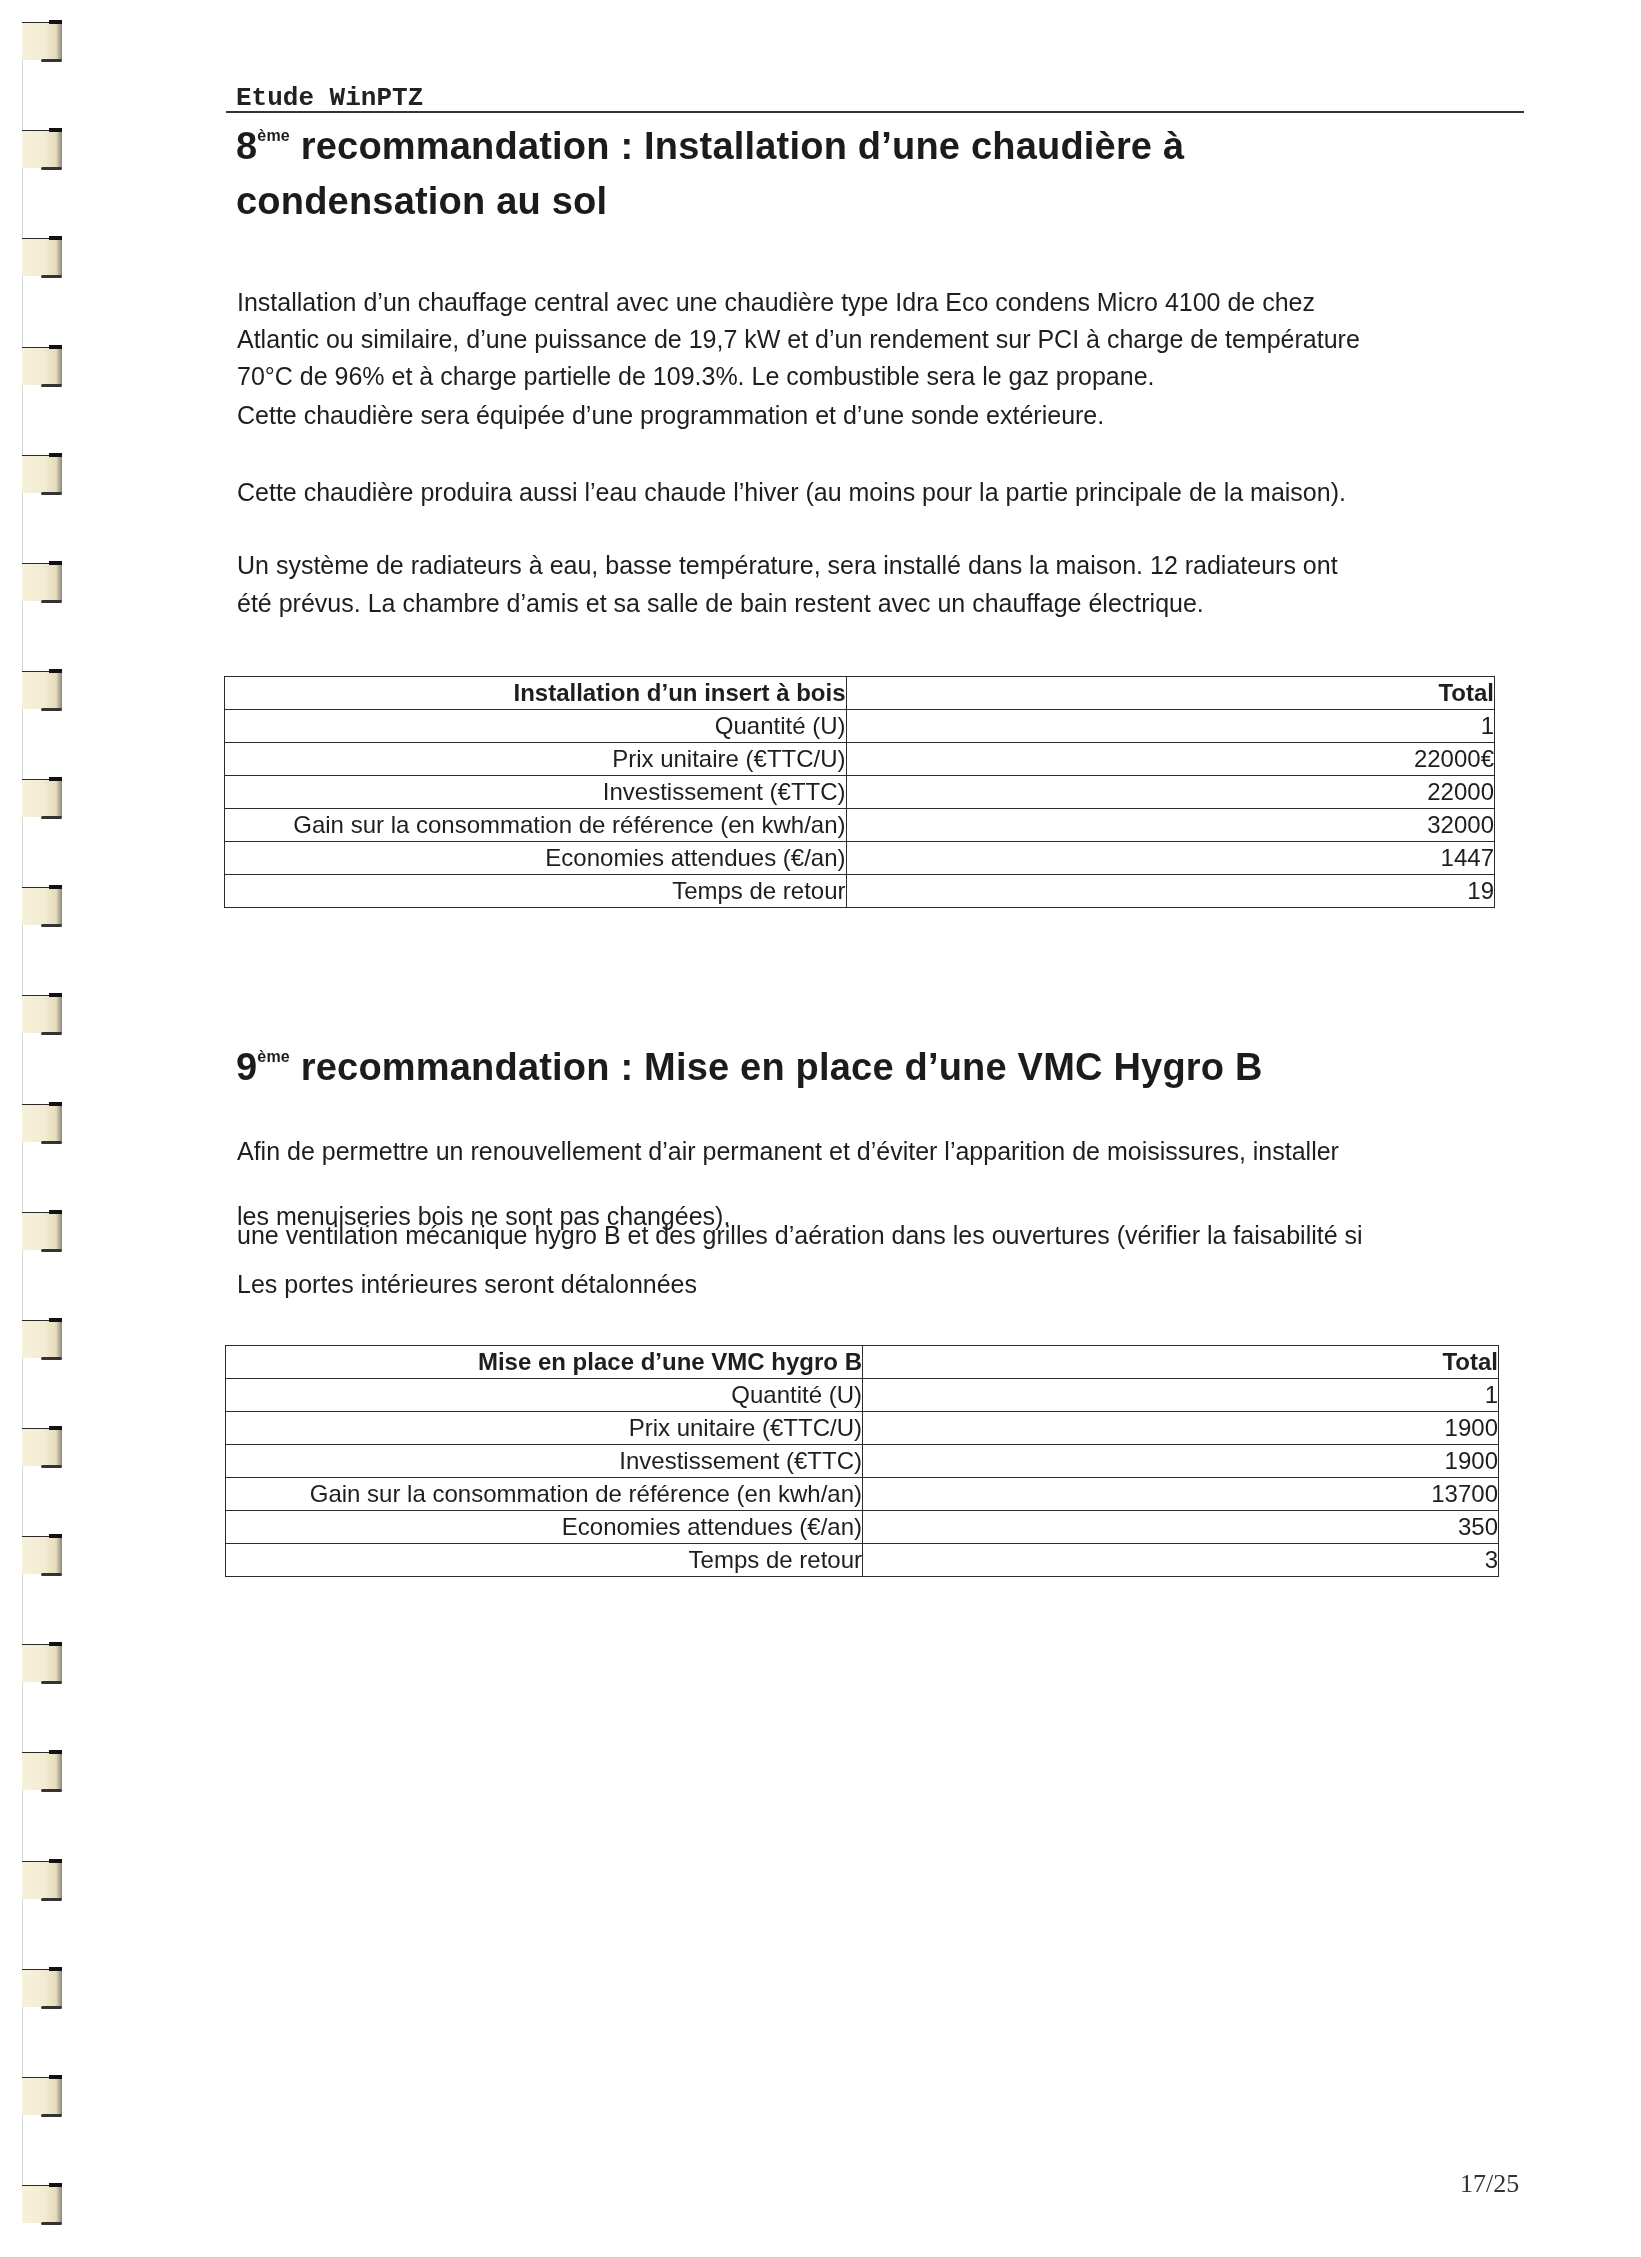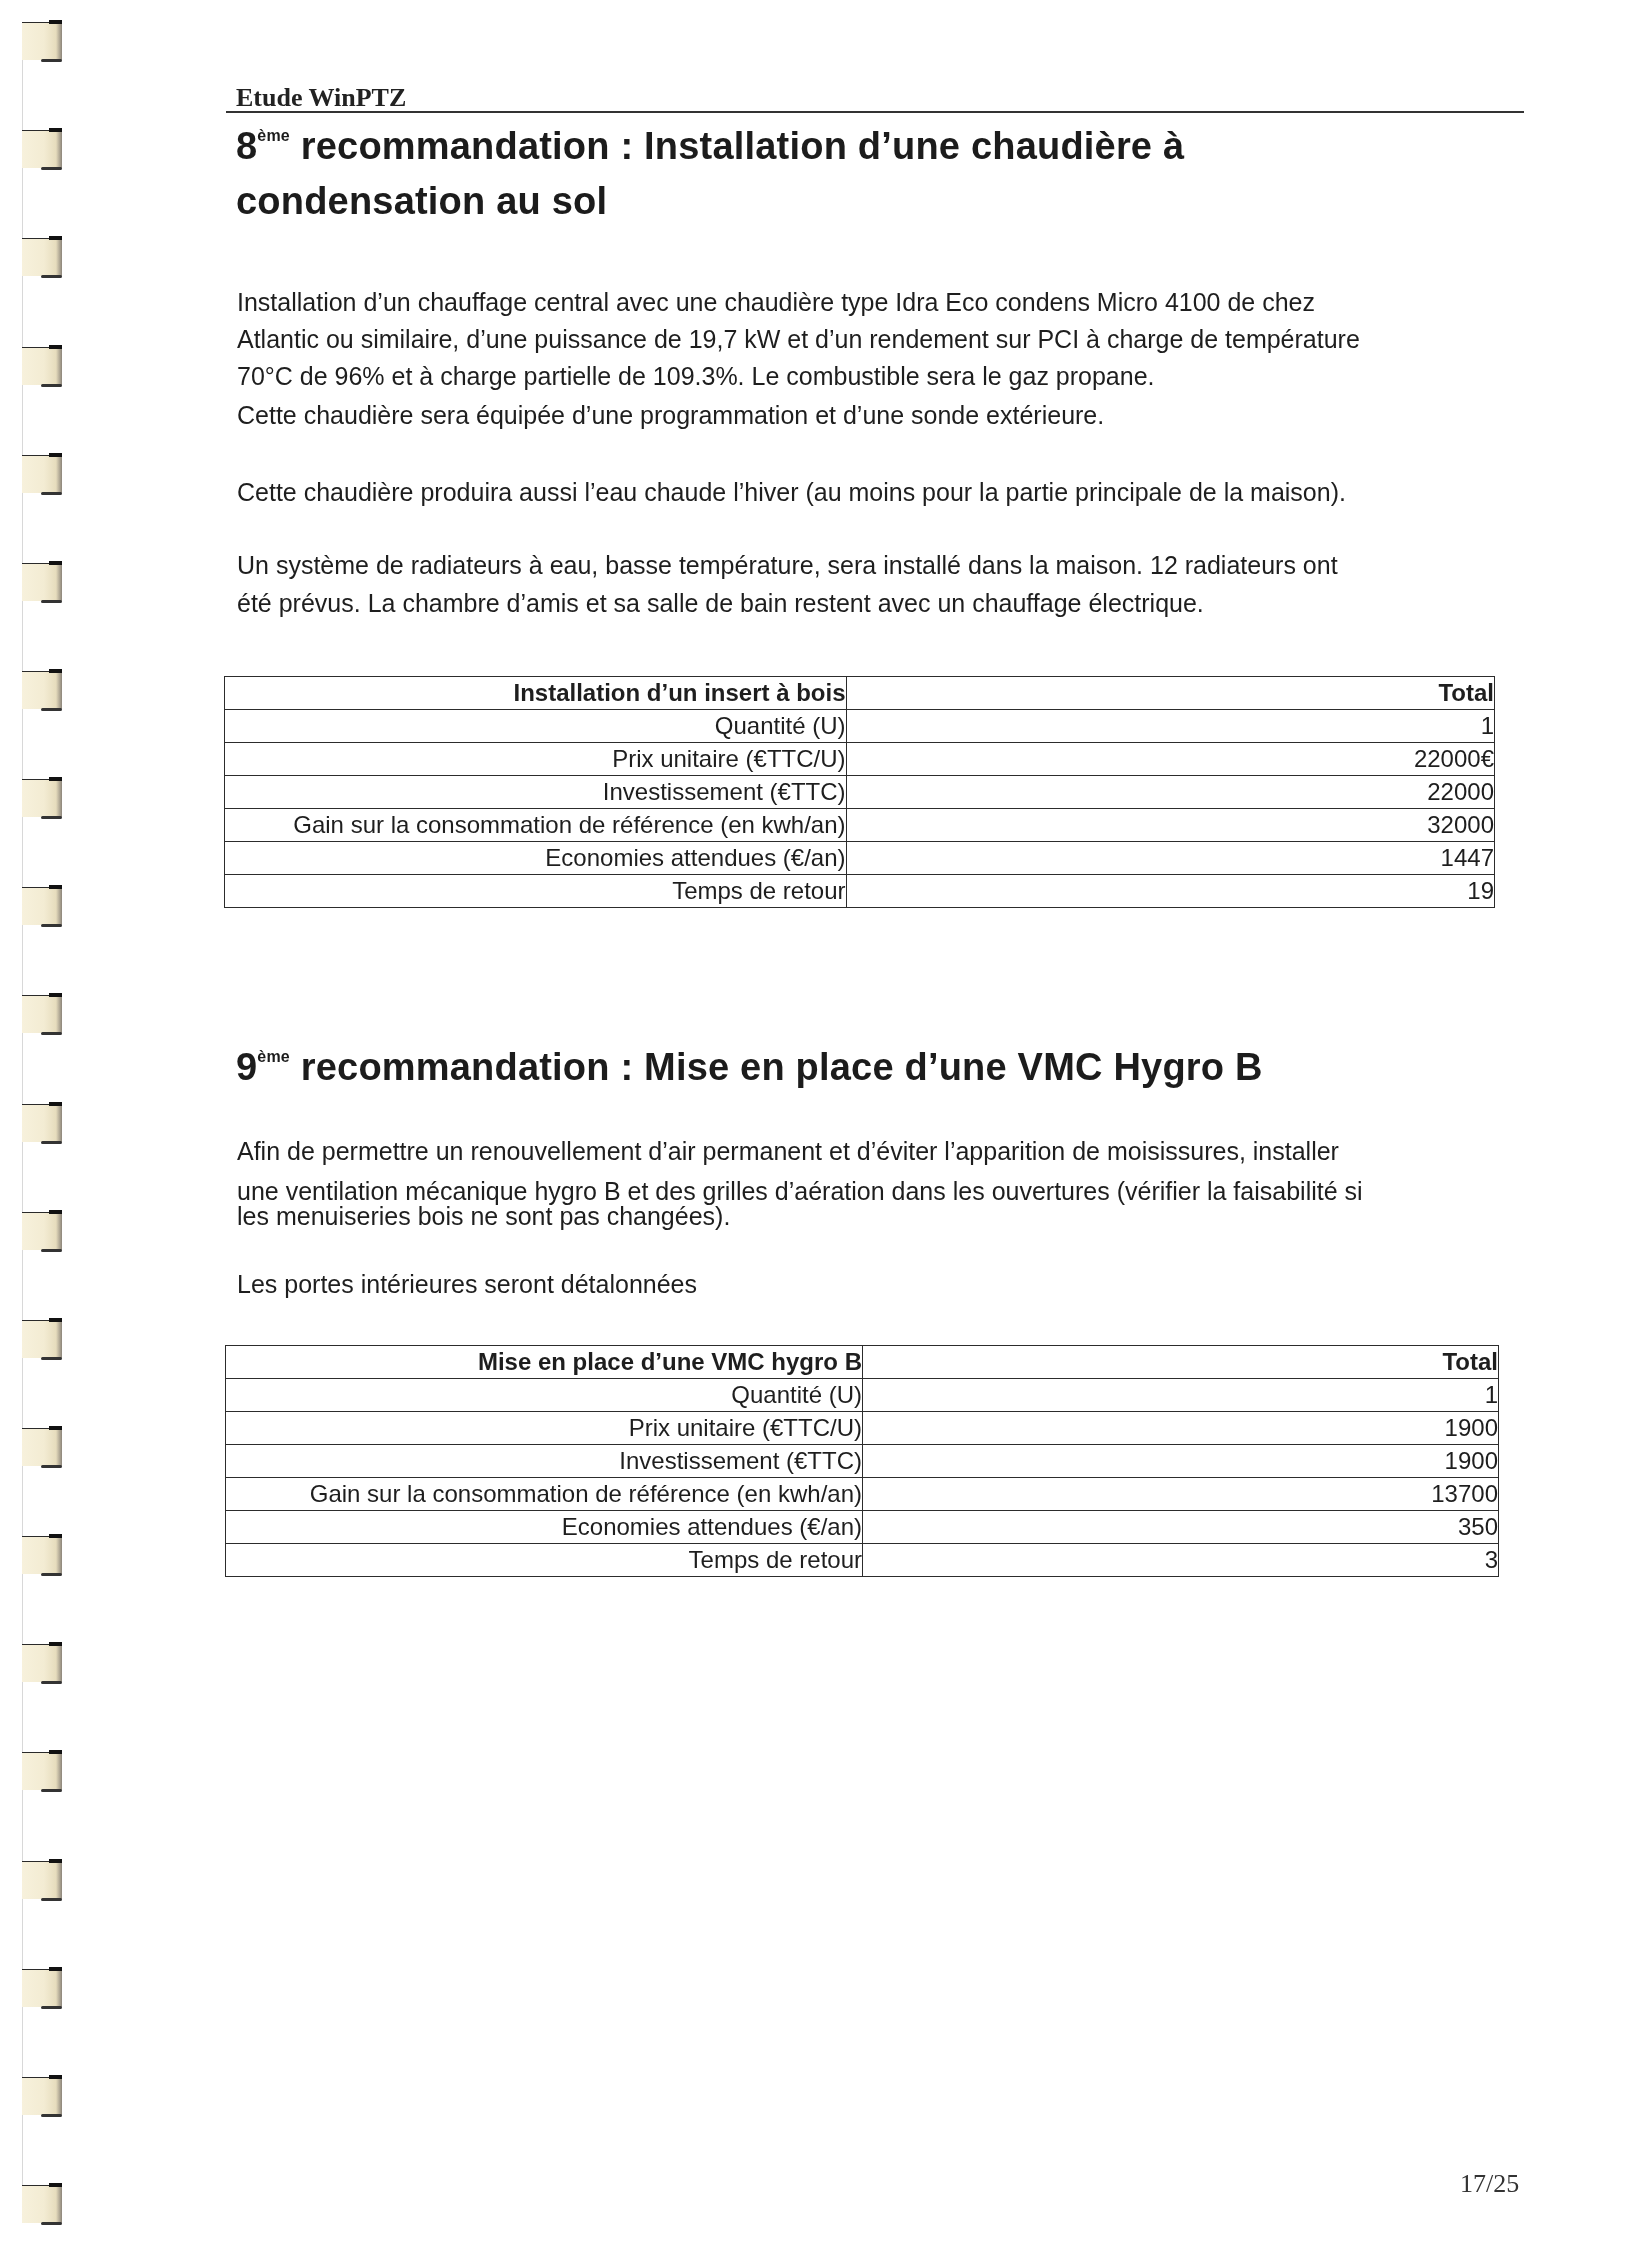--- a/index.html
+++ b/index.html
@@ -57,21 +57,21 @@
       width: 13.5px;
       height: 3.9px;
       background: #111;
     }
 
     
     .doc-header {
       position: absolute;
       left: 236px;
       top: 83px;
-      font-family: Liberation Serif, serif;
+      font-family: Liberation Mono, monospace;
       font-weight: bold;
       font-size: 26px;
       color: #222;
     }
     .header-rule {
       position: absolute;
       left: 226px;
       top: 111px;
       width: 1298px;
       height: 1.9px;
@@ -219,21 +219,21 @@
     </tr>
   </tbody>
 </table>
 
 <h1 class="rec-title" style="left:236px; top:1040px;">
   <span>9</span><sup>ème</sup><span> recommandation : Mise en place d’une VMC Hygro B</span>
 </h1>
 
 <div>
   <p class="para" style="top:1132px;">Afin de permettre un renouvellement d’air permanent et d’éviter l’apparition de moisissures, installer</p>
-  <p class="para" style="top:1172px;">une ventilation mécanique hygro B et des grilles d’aération dans les ouvertures (vérifier la faisabilité si</p>
+  <p class="para" style="top:1216px;">une ventilation mécanique hygro B et des grilles d’aération dans les ouvertures (vérifier la faisabilité si</p>
   <p class="para" style="top:1197px;">les menuiseries bois ne sont pas changées).</p>
   <p class="para" style="top:1265px;">Les portes intérieures seront détalonnées</p>
 </div>
 
 <table class="rec-table" style="left:225px; top:1345px; width:1274px;">
   <colgroup>
     <col style="width:637px">
     <col style="width:636px">
   </colgroup>
   <thead>

